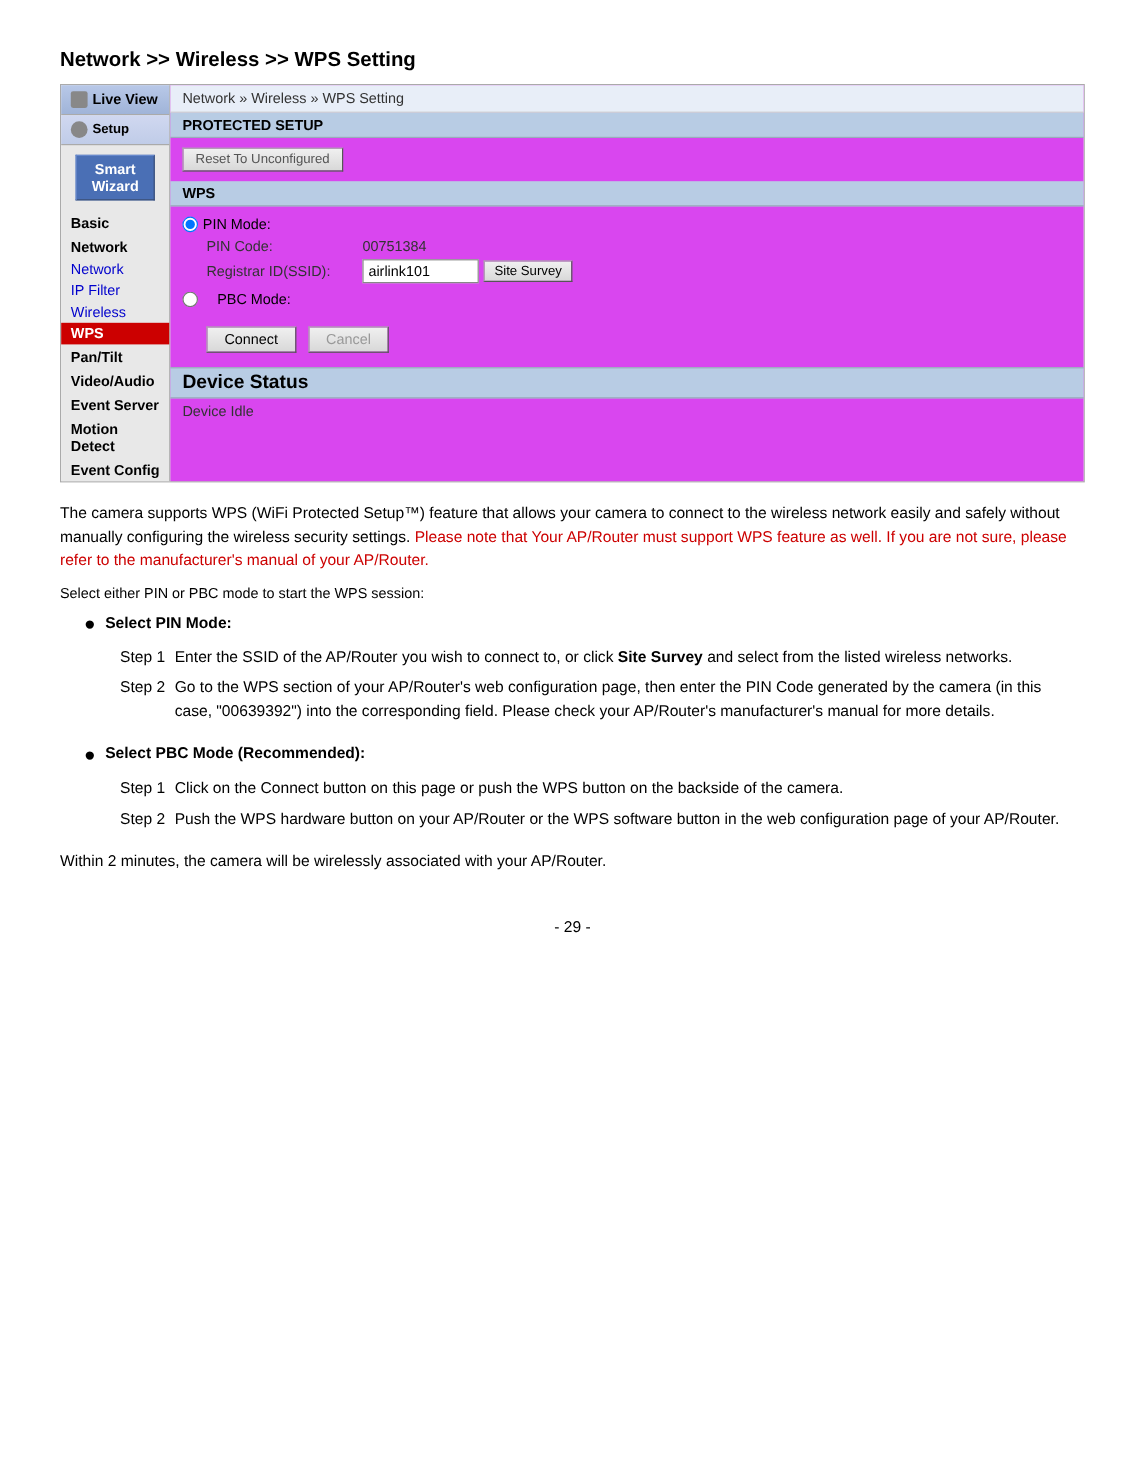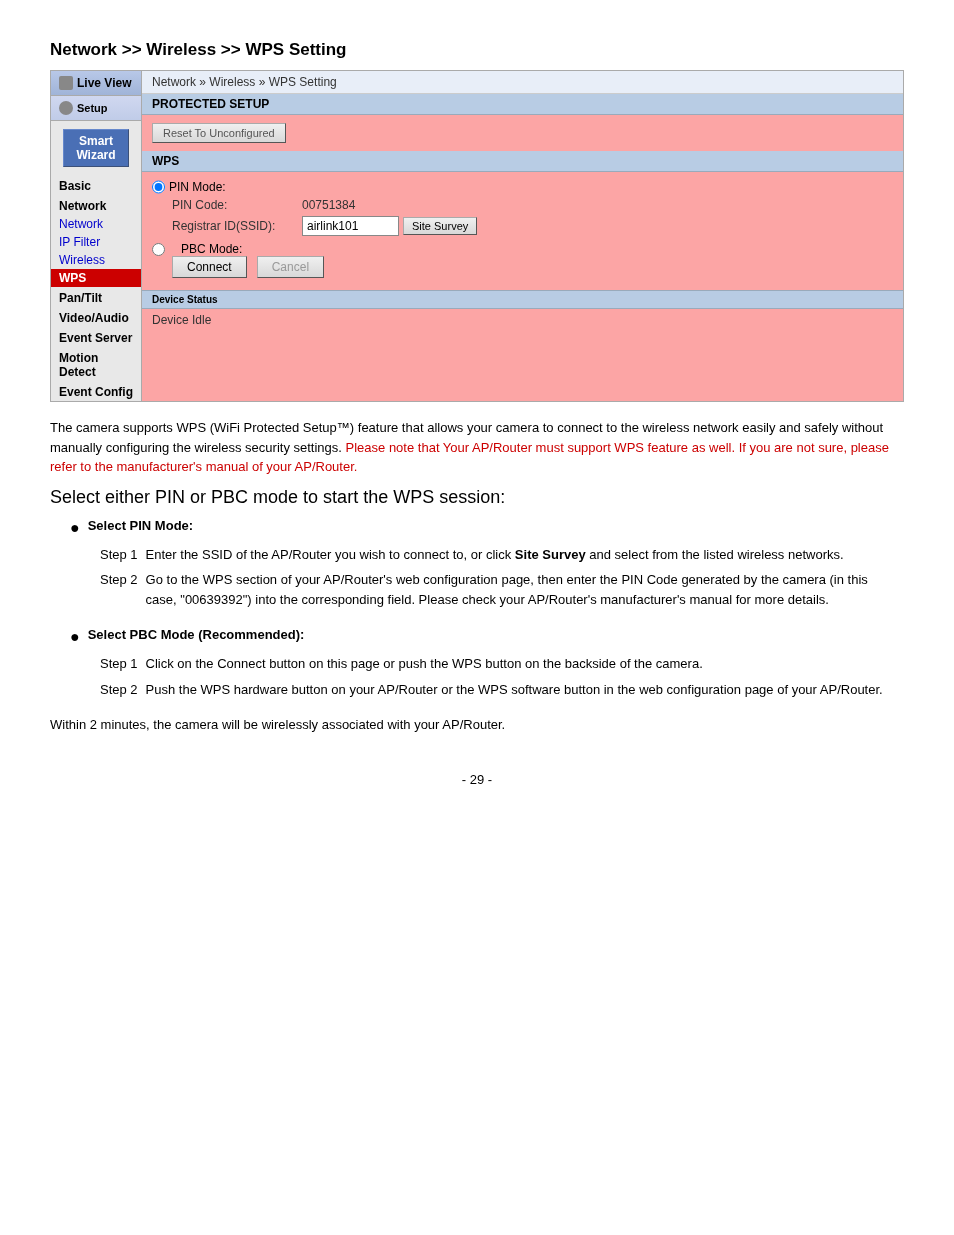--- a/index.html
+++ b/index.html
@@ -102,21 +102,21 @@
 
     .sidebar-link.active-wps {
       background: #cc0000;
       color: #fff;
       font-weight: bold;
       padding: 2px 8px;
     }
 
     .main-content {
       flex: 1;
-      background: #fca5a5;
+      background: #d946ef;
     }
 
     .breadcrumb-bar {
       background: #e8eef8;
       padding: 4px 10px;
       font-size: 12px;
       color: #333;
       border-bottom: 1px solid #ccc;
     }
 
@@ -204,20 +204,21 @@
       margin-left: 0;
       font-size: 12px;
     }
 
     .connect-cancel-row {
       display: flex;
       align-items: center;
       gap: 10px;
       margin-left: 20px;
       margin-bottom: 8px;
+      margin-top: 16px;
     }
 
     .connect-btn {
       background: linear-gradient(to bottom, #f0f0f0, #d8d8d8);
       border: 1px outset #aaa;
       padding: 3px 14px;
       font-size: 12px;
       cursor: pointer;
     }
 
@@ -226,21 +227,21 @@
       border: 1px outset #aaa;
       padding: 3px 14px;
       font-size: 12px;
       cursor: pointer;
       color: #999;
     }
 
     .device-status-header {
       background: #b8cce4;
       padding: 3px 10px;
-      font-size: 10px;
+      font-size: 16px;
       font-weight: bold;
       color: #000;
       border-bottom: 1px solid #9ab;
       border-top: 1px solid #9ab;
     }
 
     .device-status-body {
       padding: 4px 10px;
       font-size: 12px;
       color: #333;
@@ -251,21 +252,21 @@
       line-height: 1.5;
       margin-bottom: 10px;
       color: #000;
     }
 
     .red-text {
       color: #cc0000;
     }
 
     .select-text {
-      font-size: 18px;
+      font-size: 12px;
       margin-bottom: 10px;
       color: #000;
     }
 
     .bullet-section {
       margin-left: 20px;
       margin-bottom: 14px;
     }
 
     .bullet-title {

